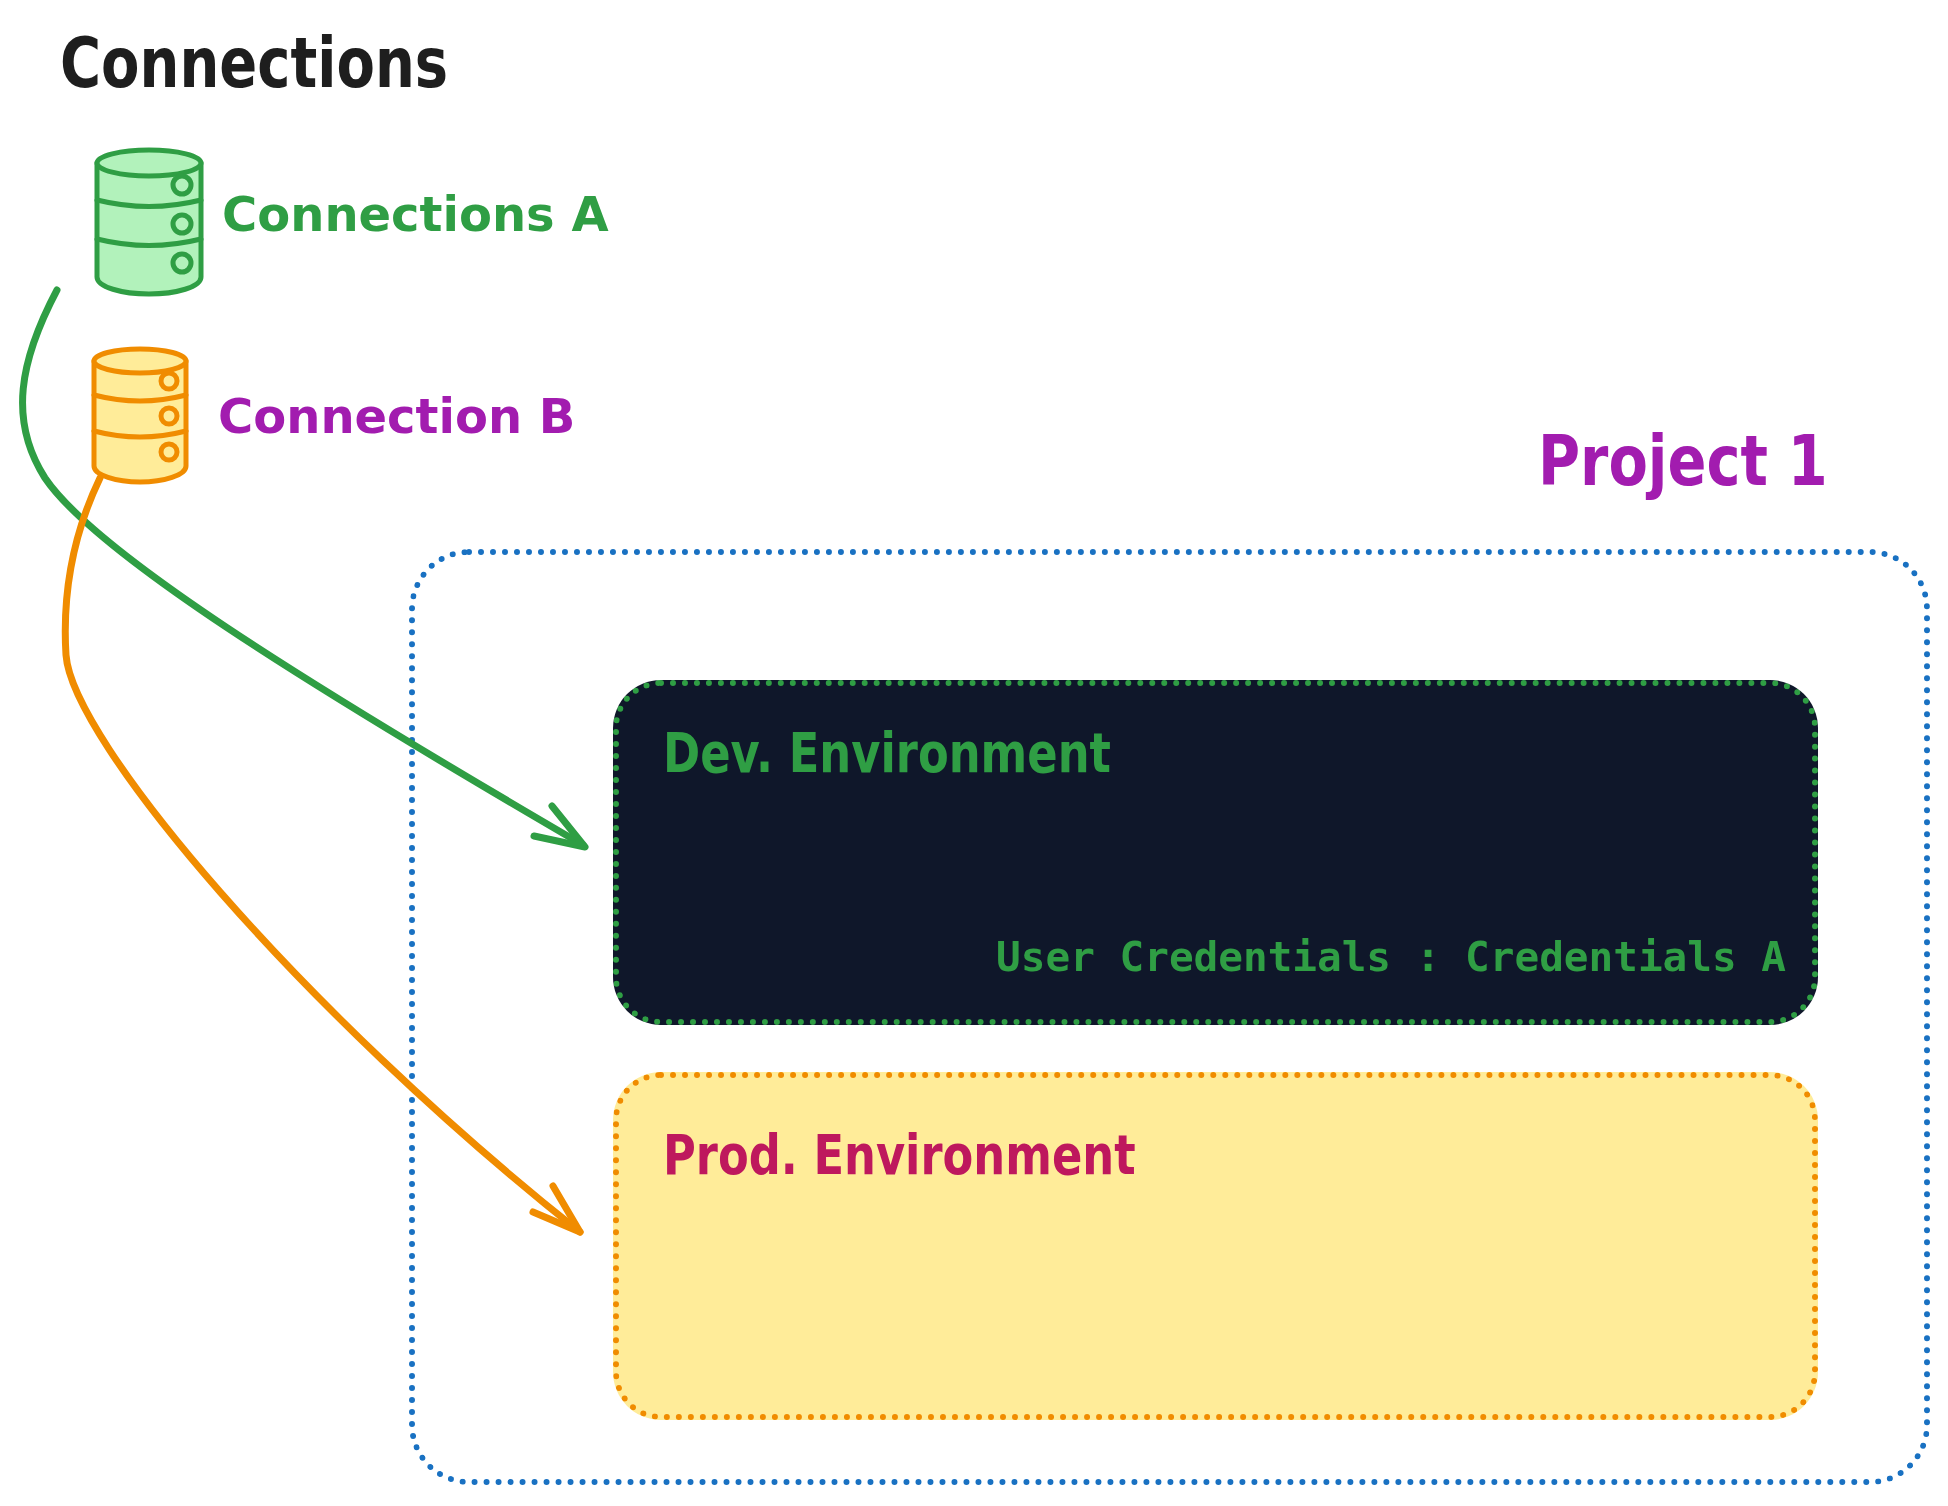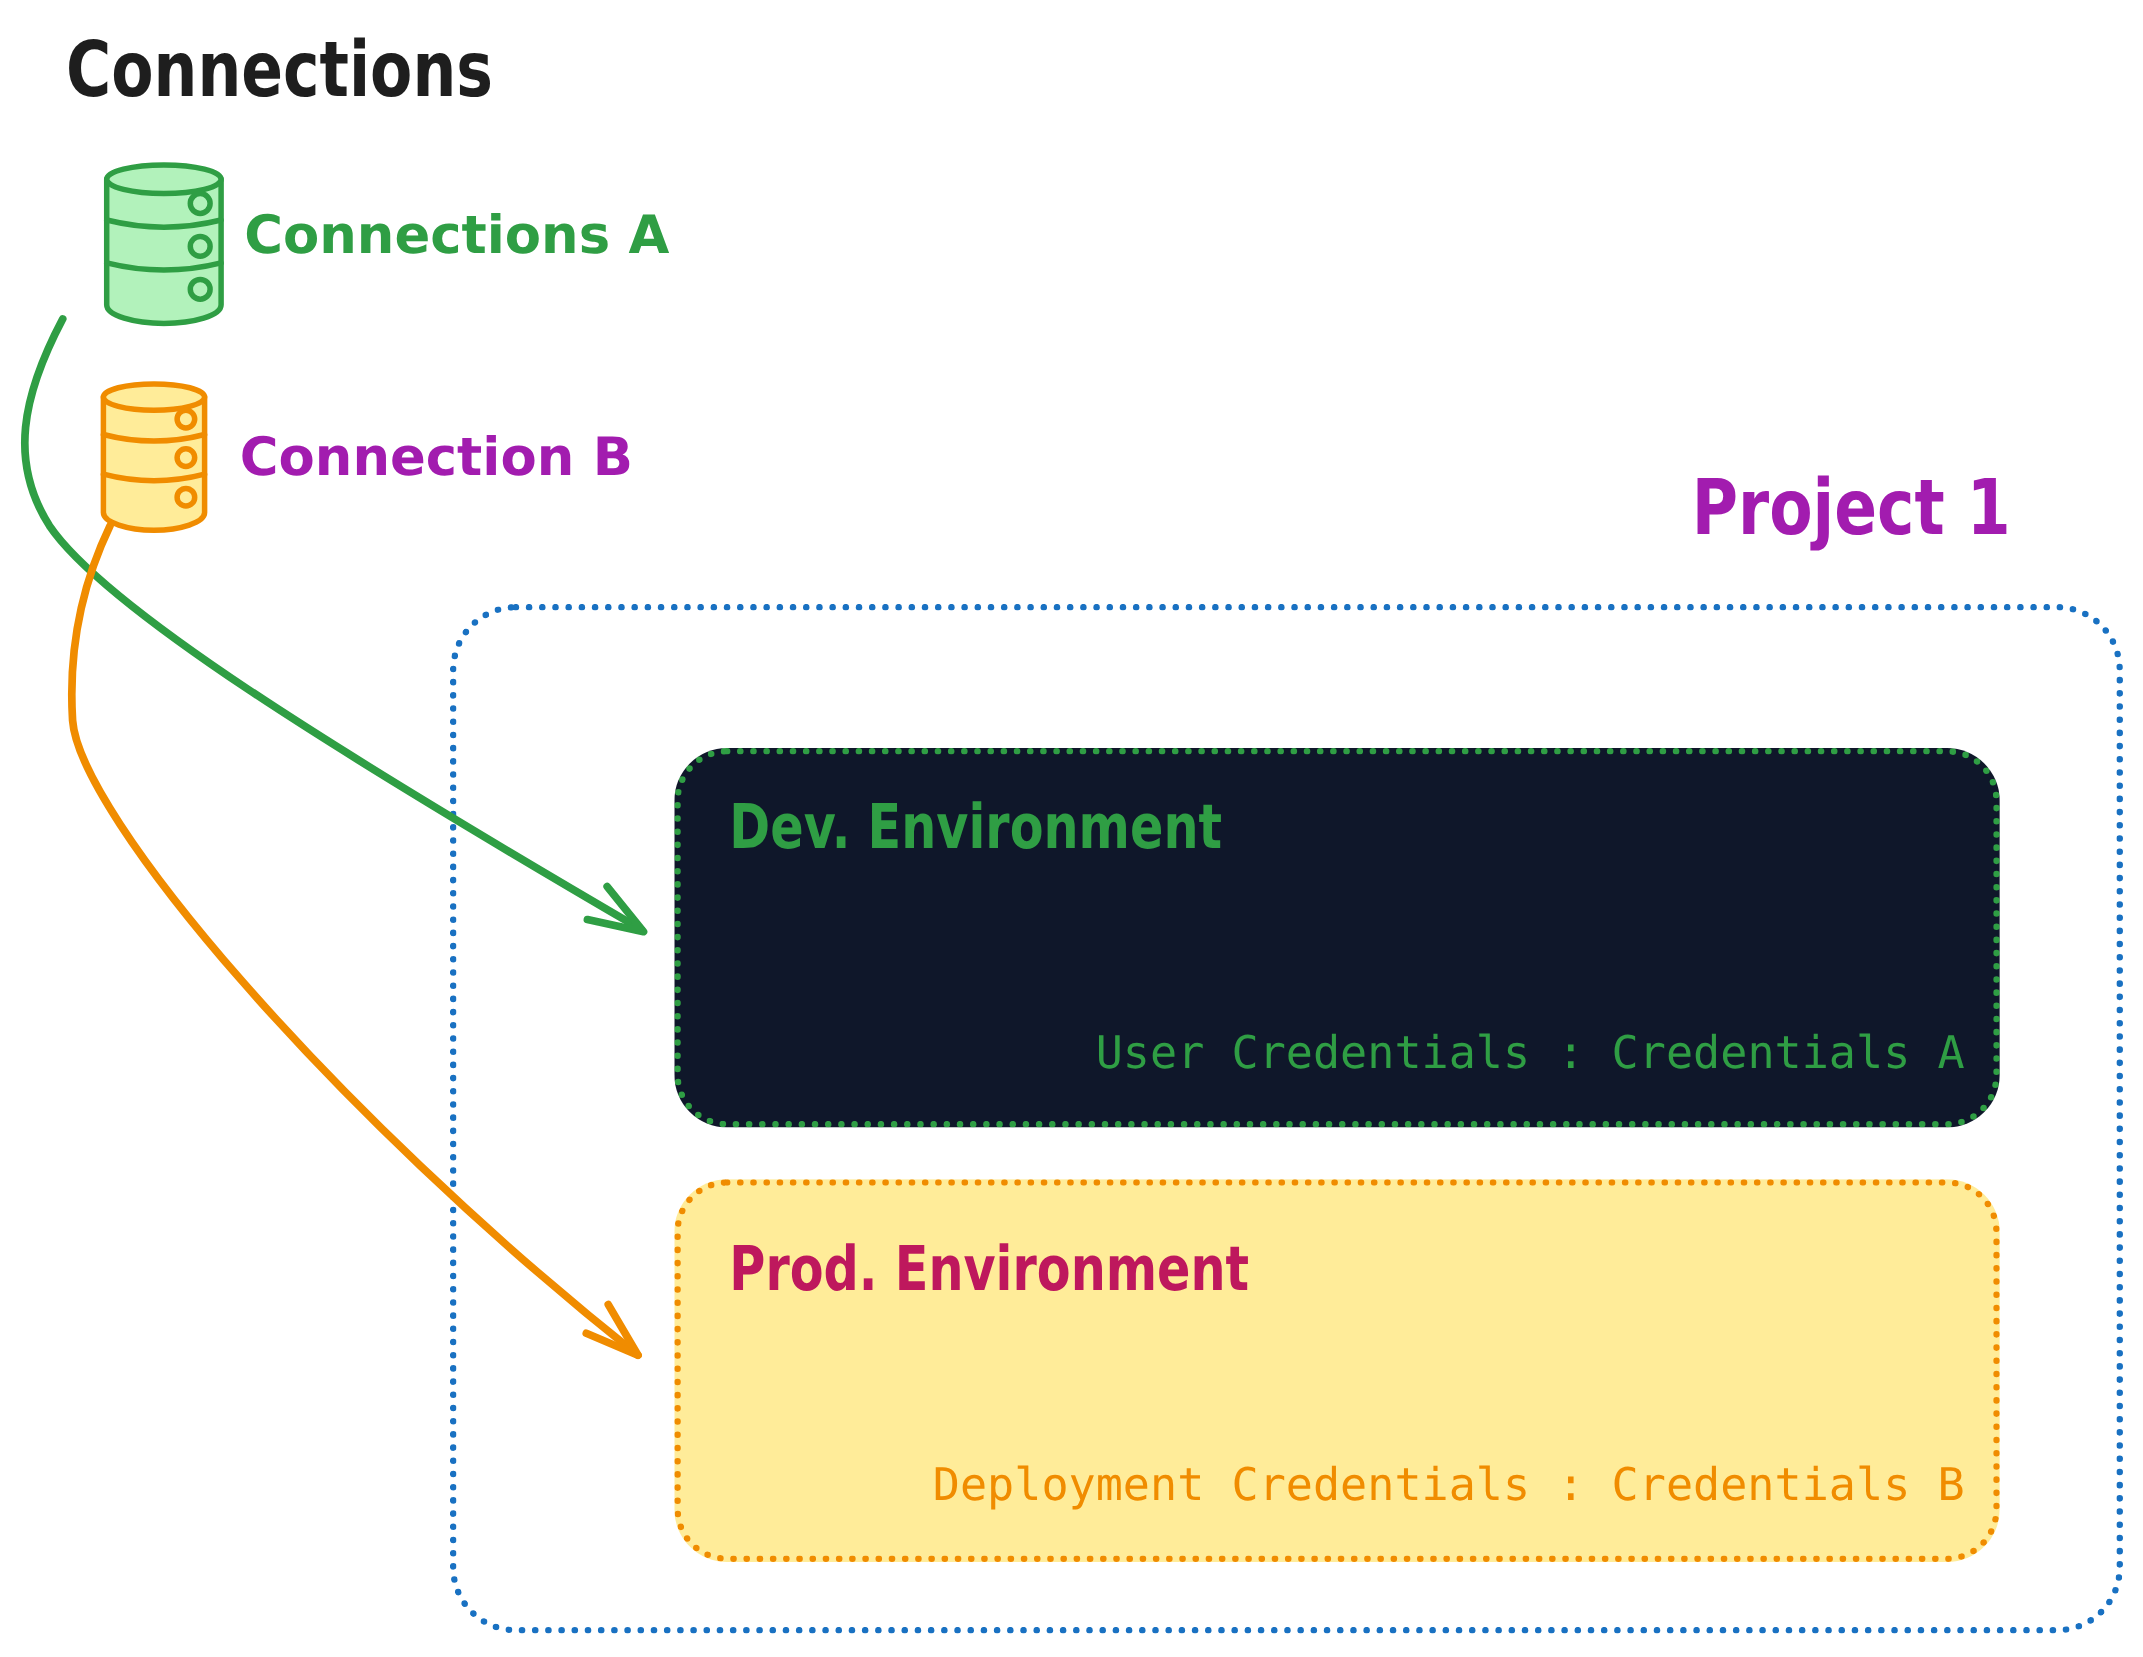--- a/index.html
+++ b/index.html
@@ -56,21 +56,21 @@
   .env-name{
     position:absolute;left:44px;top:34px;
     font-size:56px;
   }
   #env-dev .env-name{color:#2f9e44;}
   #env-prod .env-name{color:#be185d;top:44px;}
 
   .env-creds{
     position:absolute;right:26px;bottom:38px;
     font-family:"DejaVu Sans Mono","Liberation Mono",monospace;
-    font-size:41px;font-weight:400;white-space:nowrap;
+    font-size:41px;font-weight:700;white-space:nowrap;
   }
   #env-dev .env-creds{color:#2f9e44;}
   #env-prod .env-creds{color:#f08c00;bottom:40px;}
 
   #arrow-layer{
     position:absolute;left:0;top:0;width:1948px;height:1506px;
     pointer-events:none;
   }
 </style>
 </head>
@@ -118,21 +118,20 @@
     <div class="env-name hand">
       <span class="squish">Dev. Environment</span>
     </div>
     <div class="env-creds">User Credentials : Credentials A</div>
   </div>
 
   <div id="env-prod" class="env-box">
     <div class="env-name hand">
       <span class="squish">Prod. Environment</span>
     </div>
-    <div class="env-creds">Deployment Credentials : Credentials B</div>
   </div>
 
   <svg id="arrow-layer" viewBox="0 0 1948 1506">
     <g stroke="#2f9e44" stroke-width="7" fill="none" stroke-linecap="round" stroke-linejoin="round">
       <path d="M 57 290 C 20 360, 8 420, 45 478 C 95 552, 300 680, 583 845"></path>
       <path d="M 552 806 L 585 847 L 534 836"></path>
     </g>
     <g stroke="#f08c00" stroke-width="7" fill="none" stroke-linecap="round" stroke-linejoin="round">
       <path d="M 100 478 C 75 530, 62 590, 66 655 C 72 740, 300 1010, 580 1232"></path>
       <path d="M 553 1186 L 580 1232 L 533 1212"></path>

